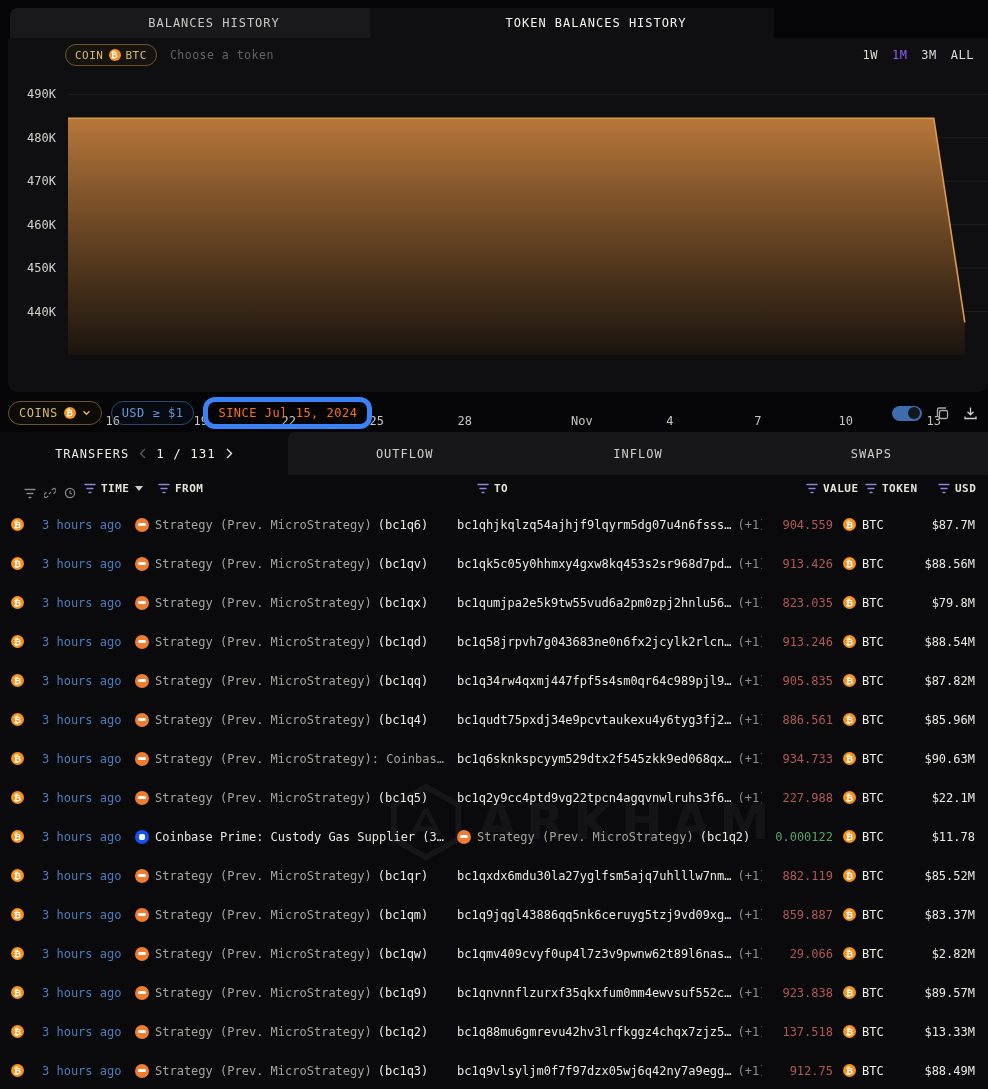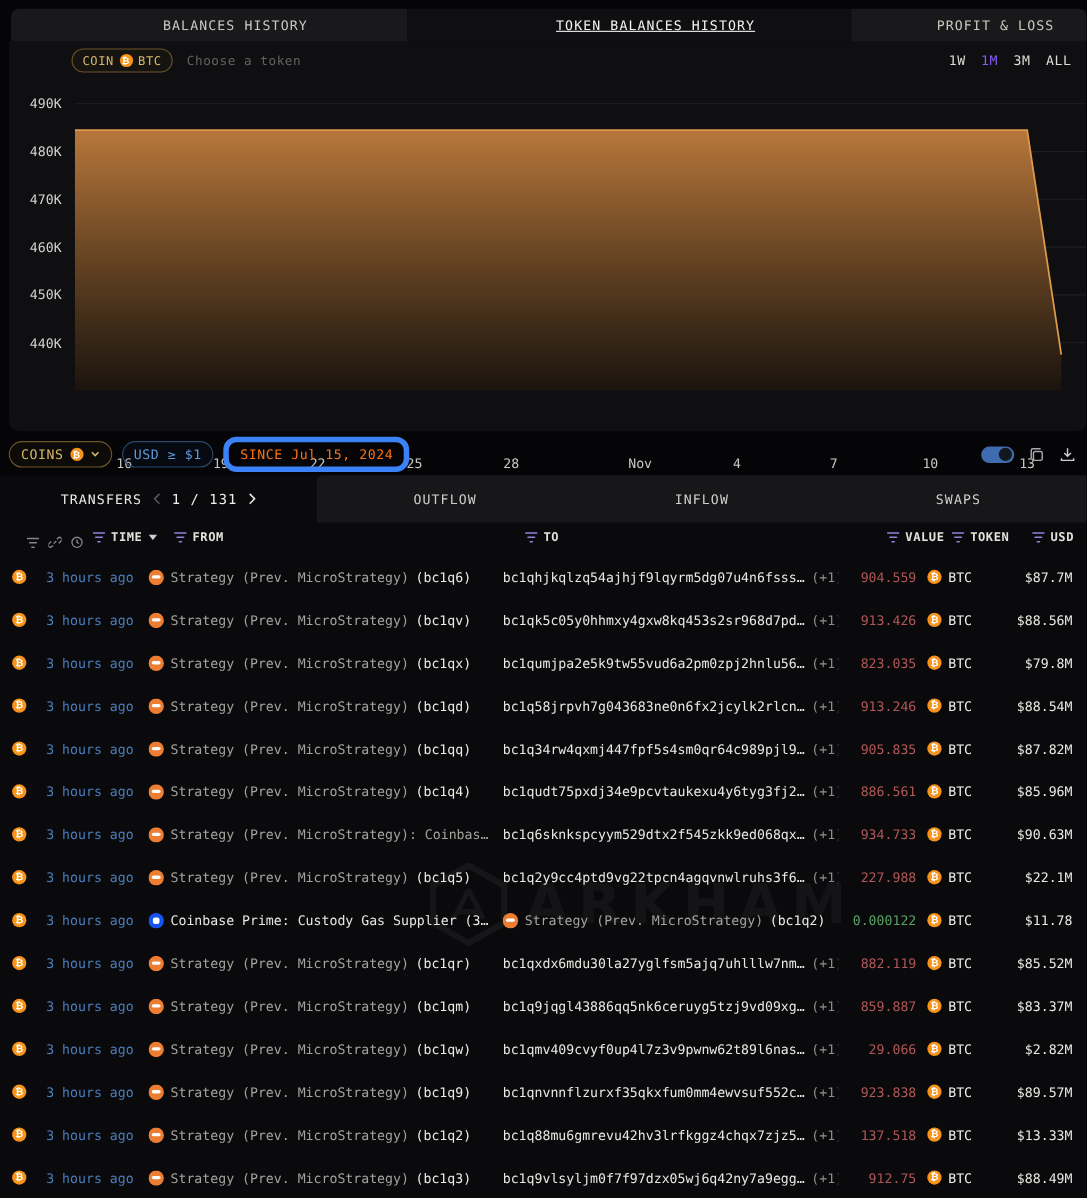--- a/index.html
+++ b/index.html
@@ -4,21 +4,21 @@
 <style>
   html,body{margin:0;padding:0;background:#050507;}
   .stage{position:relative;width:988px;height:1089px;background:#050507;overflow:hidden;
          font-family:"DejaVu Sans Mono","Liberation Mono",monospace;
          -webkit-font-smoothing:antialiased;}
   
   .top-tabs{position:absolute;top:8px;left:10px;right:0;height:30px;display:flex;}
   .tab{display:flex;align-items:center;justify-content:center;font-size:12px;letter-spacing:1px;
        color:#c9c9c4;background:#19191b;cursor:pointer;padding-left:48px;}
   .tab.t0{width:312px;border-radius:7px 0 0 0;}
-  .tab.t1{width:356px;text-decoration:underline;}
+  .tab.t1{width:356px;}
   .tab.t2{flex:1;border-radius:0 7px 0 0;color:#cdc8bc;}
   .tab.active{background:#0f0f11;color:#f4f3ee;}
   
   .chart-panel{position:absolute;top:38px;left:8px;right:0;height:354px;background:#0f0f11;
                border-radius:0 0 9px 9px;}
   .chart-head{position:absolute;top:5px;left:57px;right:14px;height:24px;display:flex;align-items:center;}
   .coin-pill{display:inline-flex;align-items:center;gap:5px;height:20px;padding:0 9px;
              border:1px solid #6e5526;border-radius:11px;color:#d9b76a;font-size:11px;
              letter-spacing:.5px;background:rgba(90,66,20,0.10);cursor:pointer;}
   .choose{margin-left:13px;color:#63625e;font-size:11.5px;letter-spacing:.5px;cursor:pointer;}
@@ -86,21 +86,20 @@
       font-size:50px;letter-spacing:9px;color:rgba(255,255,255,0.042);}
 </style>
 </head>
 <body>
 
 <div class="stage">
 
   <div class="top-tabs">
     <div class="tab t0">BALANCES HISTORY</div>
     <div class="tab t1 active">TOKEN BALANCES HISTORY</div>
-    <div class="tab t2">PROFIT &amp; LOSS</div>
   </div>
 
   <div class="chart-panel">
     <div class="chart-head">
       <div class="coin-pill">
         <span>COIN</span>
         <span class="btc-coin sm">₿</span>
         <span>BTC</span>
       </div>
       <span class="choose">Choose a token</span>

